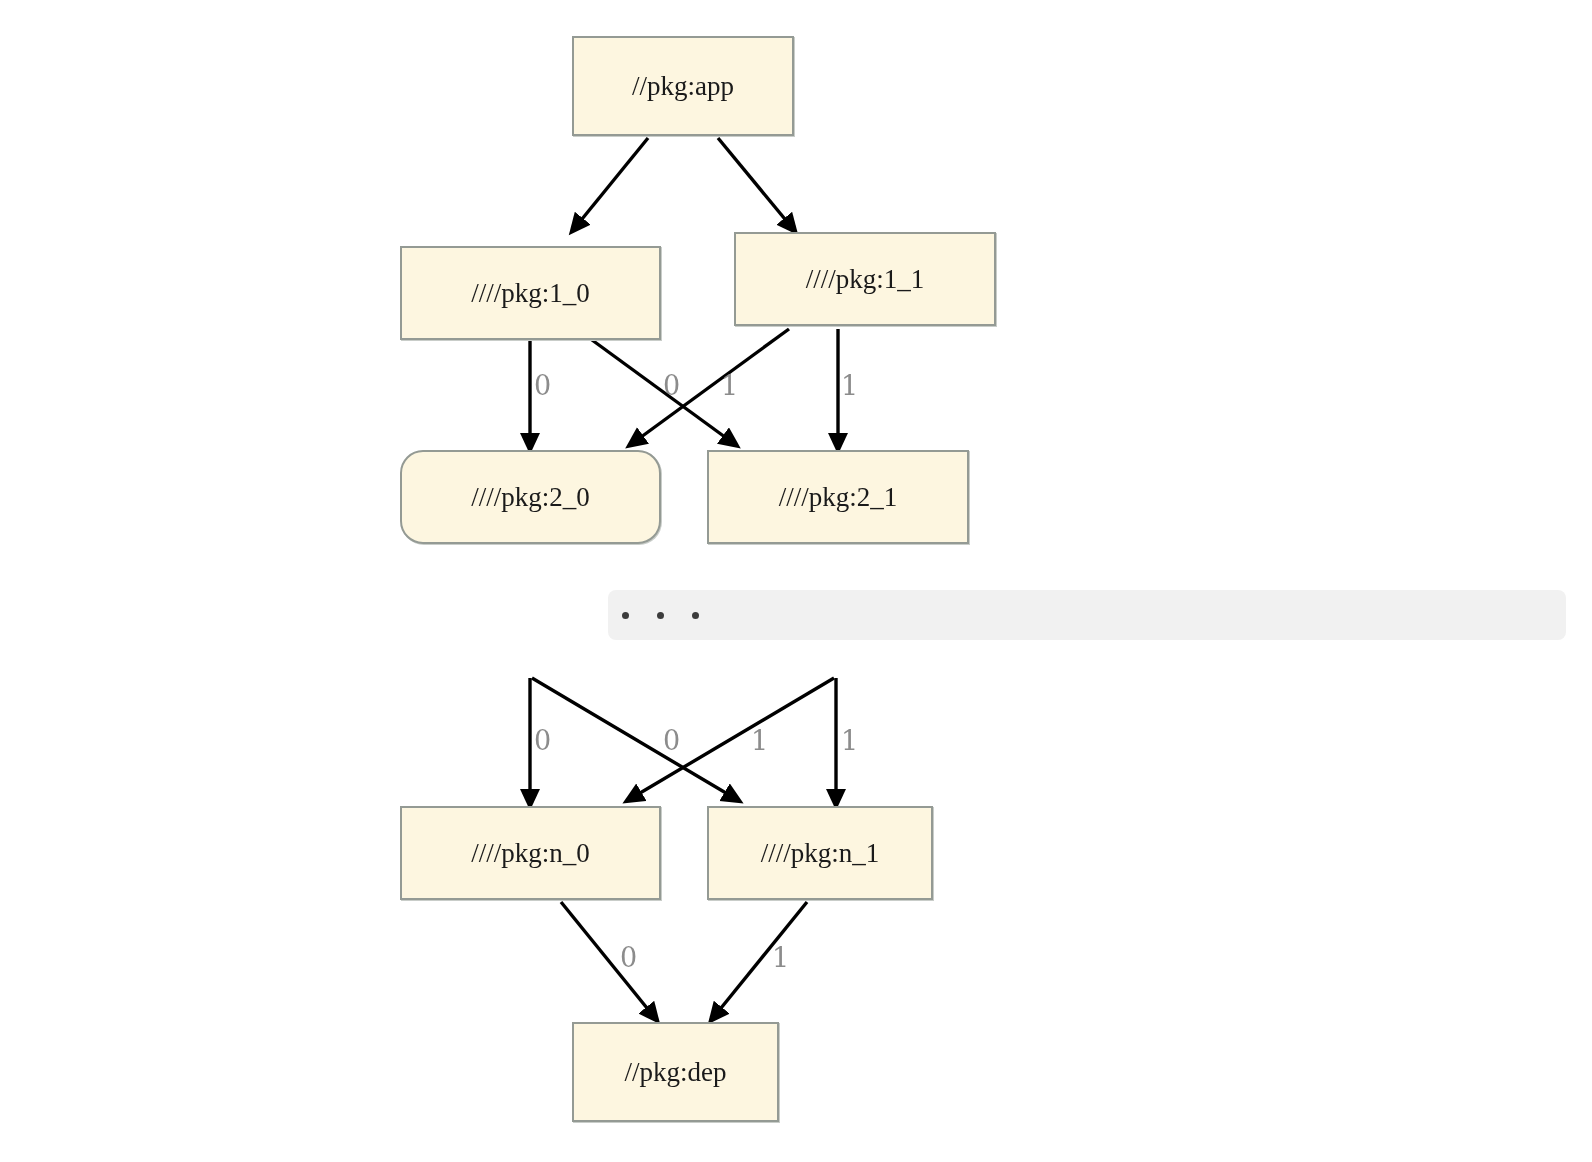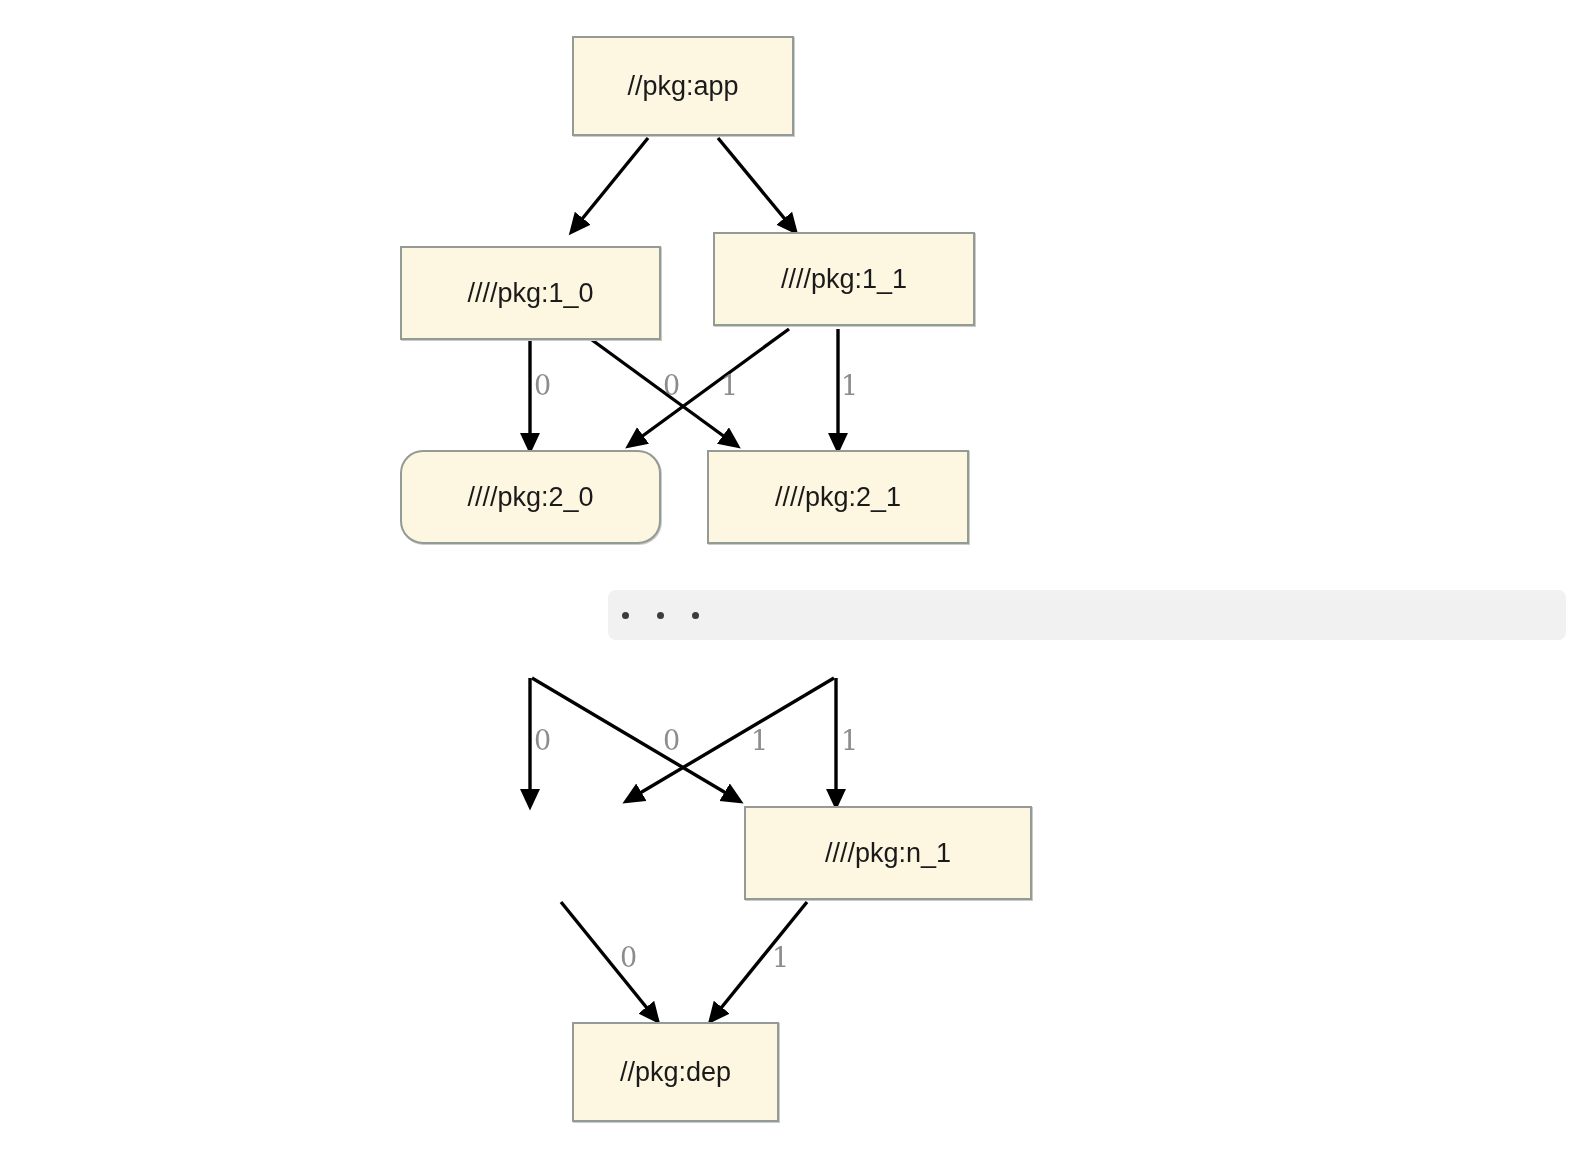--- a/index.html
+++ b/index.html
@@ -26,21 +26,21 @@
   }
   .node {
     position: absolute;
     box-sizing: border-box;
     background: #fdf6e0;
     border: 2px solid #949a94;
     box-shadow: 1px 1px 0 0 #c9cdc9;
     display: flex;
     align-items: center;
     justify-content: center;
-    font-family: Liberation Sans, sans-serif;
+    font-family: Liberation Serif, serif;
     font-size: 27px;
     color: #1a1a1a;
     letter-spacing: 0px;
     white-space: nowrap;
     z-index: 3;
   }
   .edge-label {
     position: absolute;
     font-family: "DejaVu Serif", serif;
     font-size: 27px;
@@ -109,34 +109,37 @@
   </svg>
 
   <div class="node" style="left:572px; top:36px; width:222px; height:100px;">
     <span>//pkg:app</span>
   </div>
 
   <div class="node" style="left:400px; top:232px; width:261px; height:94px;margin-top:14px;">
     <span>////pkg:1_0</span>
   </div>
 
-  <div class="node" style="left:713px; top:232px; width:262px; height:94px;">
+  <div class="node" style="left:734px; top:232px; width:262px; height:94px;">
     <span>////pkg:1_1</span>
   </div>
 
   <div class="node" style="left:400px; top:450px; width:261px; height:94px;border-radius:23px;">
     <span>////pkg:2_0</span>
   </div>
 
   <div class="node" style="left:707px; top:450px; width:262px; height:94px;">
     <span>////pkg:2_1</span>
   </div>
 
+  <div class="node" style="left:400px; top:806px; width:261px; height:94px;">
+    <span>////pkg:n_0</span>
+  </div>
 
-  <div class="node" style="left:744px; top:806px; width:288px; height:94px;">
+  <div class="node" style="left:707px; top:806px; width:226px; height:94px;">
     <span>////pkg:n_1</span>
   </div>
 
   <div class="node" style="left:572px; top:1022px; width:207px; height:100px;">
     <span>//pkg:dep</span>
   </div>
 
   <div class="edge-label" style="left:534px; top:372px;">0</div>
   <div class="edge-label" style="left:663px; top:372px;">0</div>
   <div class="edge-label" style="left:721px; top:372px;">1</div>

